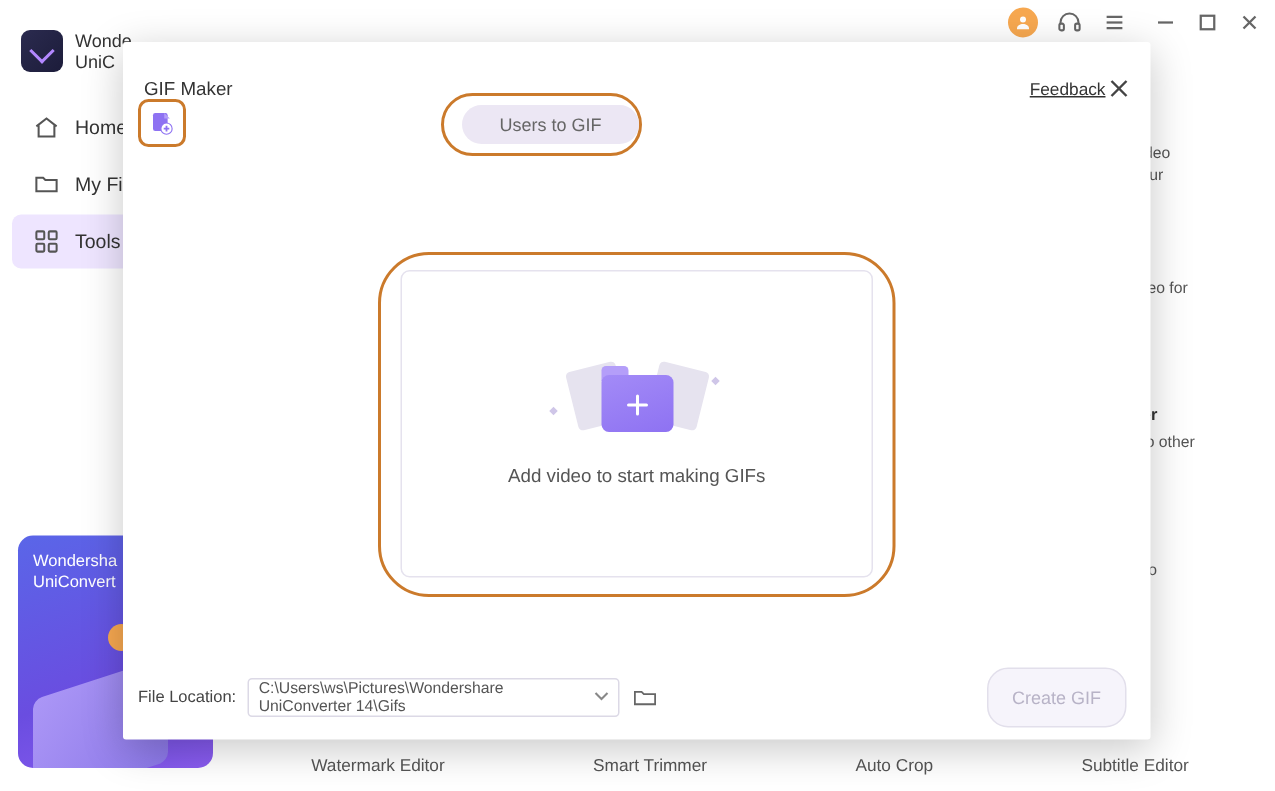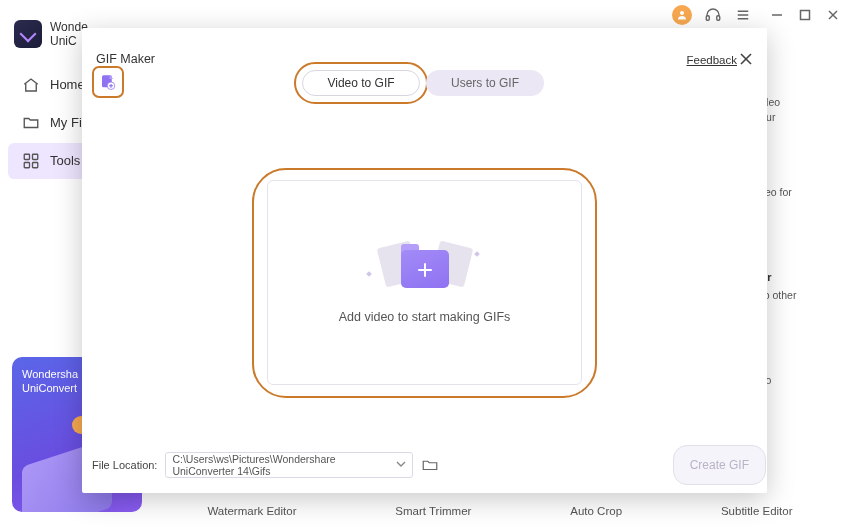--- a/index.html
+++ b/index.html
@@ -71,21 +71,21 @@
 .drop .plus { position: absolute; left: 22px; top: 20px; width: 16px; height: 16px; }
 .drop .plus::before, .drop .plus::after { content: ""; position: absolute; background: #fff; border-radius: 1px; }
 .drop .plus::before { left: 7px; top: 1px; width: 2.5px; height: 14px; }
 .drop .plus::after { left: 1px; top: 7px; width: 14px; height: 2.5px; }
 .drop .spark { position: absolute; width: 4px; height: 4px; background: #cfc6e8; transform: rotate(45deg); }
 .drop .sp1 { left: -28px; top: 30px; }
 .drop .sp2 { right: -24px; top: 10px; }
 .drop .hint { font-size: 12.5px; color: #555; }
 
 
-.modal-foot { position: absolute; left: 10px; right: 1px; bottom: 8px; display: flex; align-items: center; gap: 8px; }
+.modal-foot { position: absolute; left: 10px; right: 16px; bottom: 8px; display: flex; align-items: center; gap: 8px; }
 .modal-foot .lbl { font-size: 11px; color: #444; }
 .path-box { flex: 0 0 248px; height: 22px; border: 1px solid #dcd9e6; border-radius: 3px; display: flex; align-items: center; padding: 12px 6px; font-size: 10.5px; color: #555; }
 .path-box .chev { margin-left: auto; color: #888; width: 10px; }
 .open-folder { width: 18px; height: 18px; cursor: pointer; color: #666; }
 .create-btn { margin-left: auto; height: 40px; padding: 0 16px; border: 1px solid #e2dfeb; border-radius: 14px; background: #f6f4fb; color: #b8b3c7; font-size: 12px; display: flex; align-items: center; }
 </style>
 </head>
 <body>
 
 <div class="titlebar">
@@ -217,21 +217,20 @@
         <rect x="4" y="3" width="13" height="16" rx="2" fill="#8e72f2"></rect>
         <path d="M14 3v5h5" fill="#b49ef9"></path>
         <circle cx="16" cy="17" r="5" fill="#fff" stroke="#8e72f2" stroke-width="1"></circle>
         <line x1="16" y1="14.5" x2="16" y2="19.5" stroke="#8e72f2" stroke-width="1.6"></line>
         <line x1="13.5" y1="17" x2="18.5" y2="17" stroke="#8e72f2" stroke-width="1.6"></line>
       </svg>
   </div>
 
   <div class="tab-hl"></div>
   <div class="tabs-wrap">
-    <div class="tab video">Video to GIF</div>
     <div class="tab photos">Users to GIF</div>
   </div>
 
   <div class="drop-hl"></div>
   <div class="drop">
     <div class="folder">
       <div class="sheet s1"></div>
         <div class="sheet s2"></div>
       <div class="ftab"></div>
         <div class="fbody"></div>

